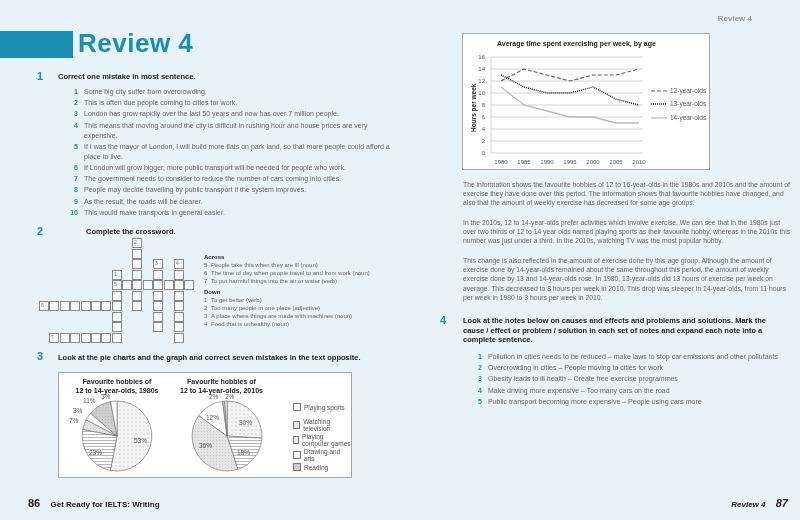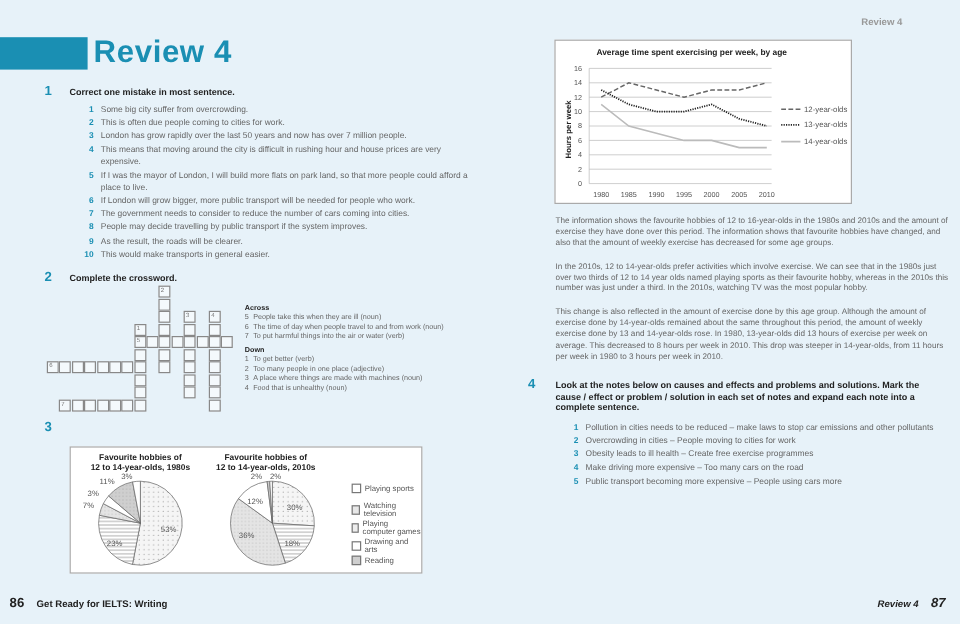--- a/index.html
+++ b/index.html
@@ -78,21 +78,21 @@
         <span class="n">9</span>
         <span class="t">As the result, the roads will be clearer.</span>
       </div>
     <div class="row">
         <span class="n">10</span>
         <span class="t">This would make transports in general easier.</span>
       </div>
   </div>
 
   <div class="ex-num" style="top:225px;">2</div>
-  <div class="ex-inst" style="top:227px;">Complete the crossword.</div>
+  <div class="ex-inst" style="top:227px;margin-left:28px;">Complete the crossword.</div>
 
   <div class="cw" style="left:0;top:0;">
 
     <div class="cell" style="left:132px;top:238px;"><span>2</span></div>
     <div class="cell" style="left:132px;top:249px;"></div>
     <div class="cell" style="left:132px;top:259px;"></div>
     <div class="cell" style="left:132px;top:270px;"></div>
     <div class="cell" style="left:132px;top:280px;"></div>
     <div class="cell" style="left:132px;top:291px;"></div>
     <div class="cell" style="left:132px;top:301px;"></div>
@@ -170,20 +170,21 @@
         <span class="cn">3</span>
         <span>A place where things are made with machines (noun)</span>
       </div>
     <div class="clue">
         <span class="cn">4</span>
         <span>Food that is unhealthy (noun)</span>
       </div>
   </div>
 
   <div class="ex-num" style="top:350px;">3</div>
+  <div class="ex-inst" style="top:353px;">Look at the pie charts and the graph and correct seven mistakes in the text opposite.</div>
 
   <div class="chartbox" style="left:58px;top:372px;width:292px;height:104px;">
     <div class="pie-title" style="left:8px;top:4px;width:100px;">
       <div>Favourite hobbies of</div>
         <div>12 to 14-year-olds, 1980s</div>
     </div>
     <div class="pie-title" style="left:110px;top:4px;width:105px;">
       <div>Favourite hobbies of</div>
         <div>12 to 14-year-olds, 2010s</div>
     </div>
@@ -256,21 +257,21 @@
     <div class="legend-item" style="left:234px;top:75px;">
         <span class="sw" style="background:#fff;"></span>
         <span>Drawing and arts</span>
       </div>
     <div class="legend-item" style="left:234px;top:90px;">
         <span class="sw" style="background:#cfcfcf;"></span>
         <span>Reading</span>
       </div>
   </div>
 
-  <div class="footer" style="left:8px;">
+  <div class="footer" style="left:28px;">
     <span class="pn">86</span>
     <span>Get Ready for IELTS: Writing</span>
   </div>
 </div>
 
 <div class="running">Review 4</div>
 
 <div class="chartbox" style="left:462px;top:33px;width:246px;height:135px;">
   <svg width="246" height="135">
     <text x="34" y="12" font-family="Liberation Sans, sans-serif" font-size="7" font-weight="bold" fill="#222">Average time spent exercising per week, by age</text>

